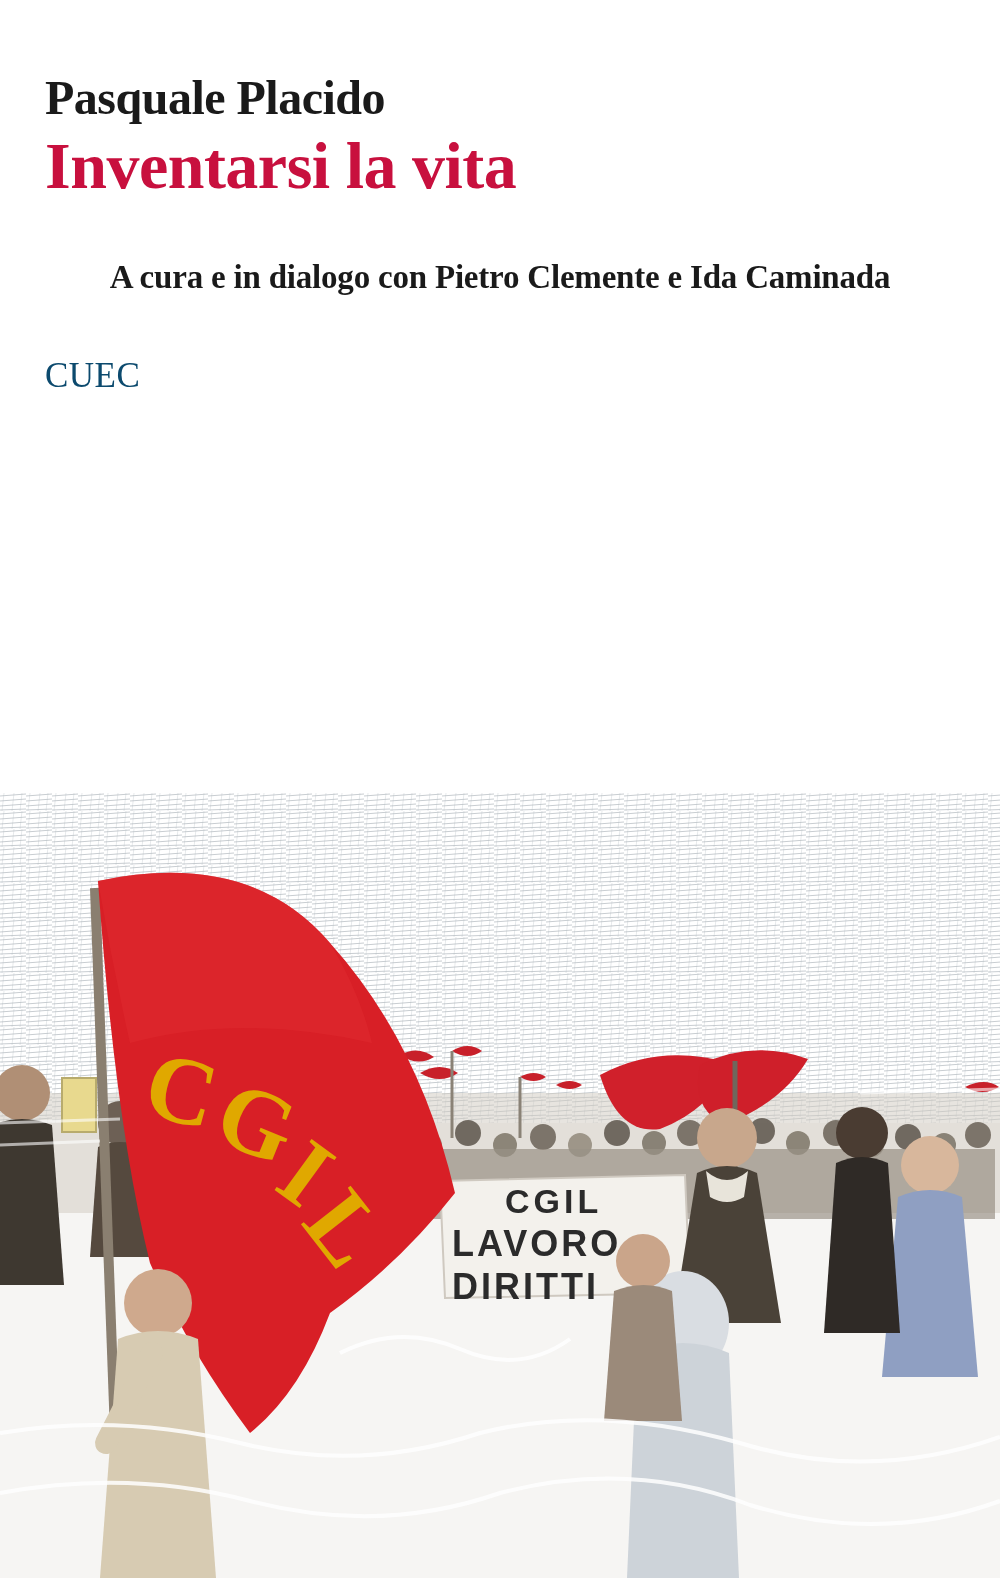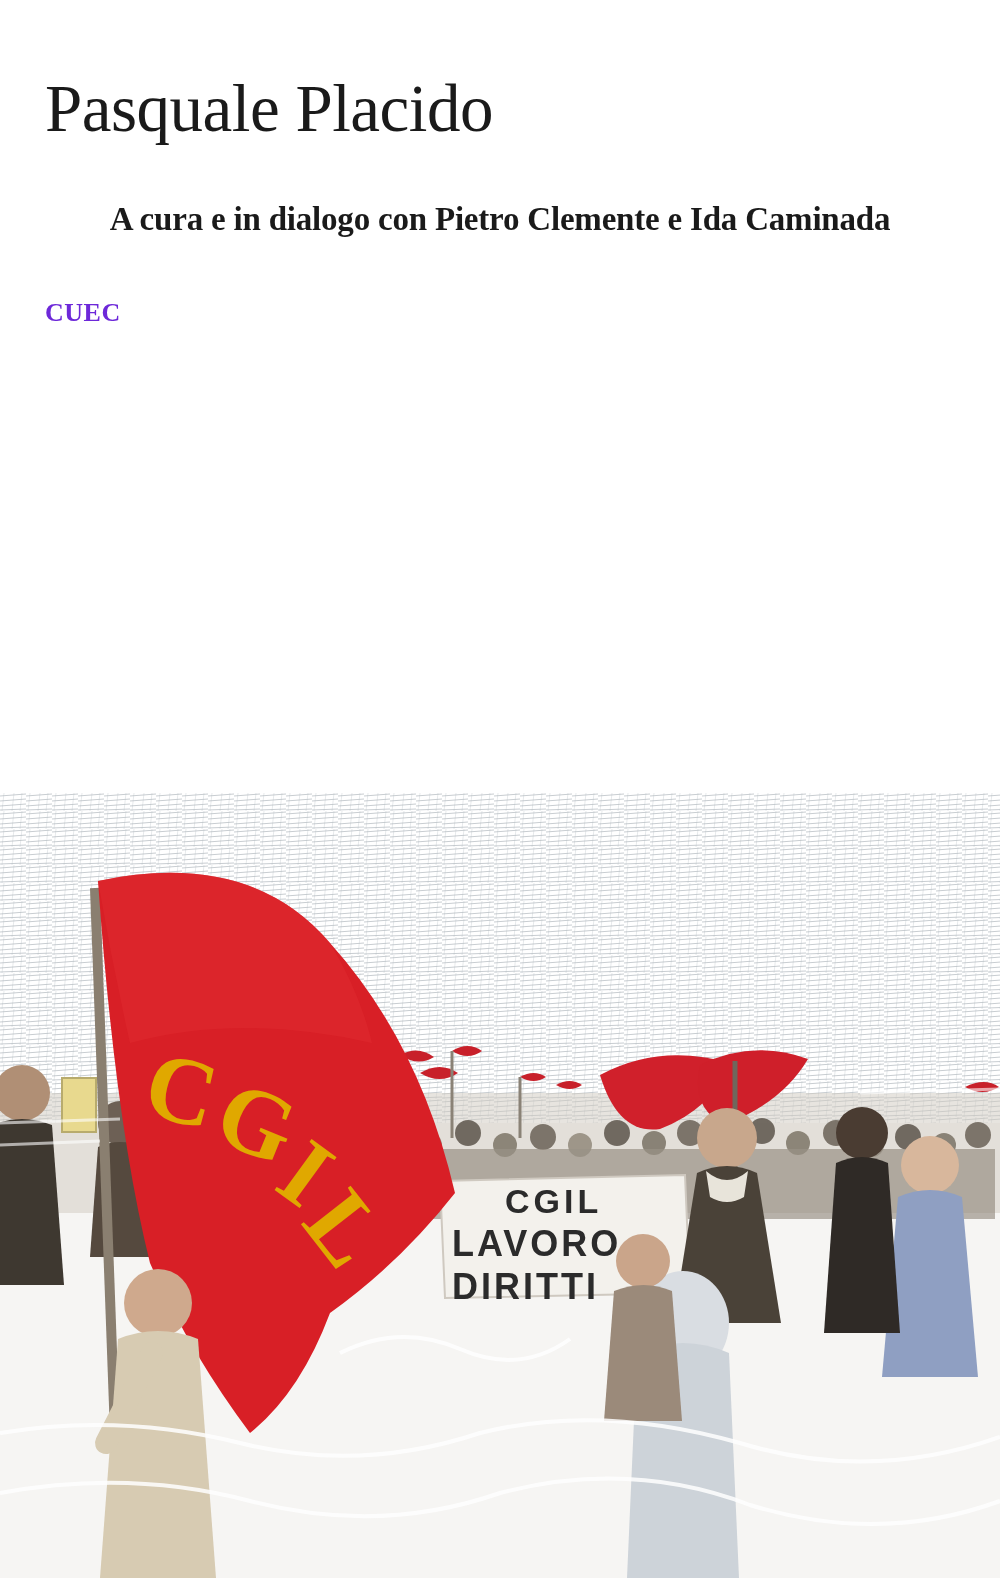--- a/index.html
+++ b/index.html
@@ -20,26 +20,26 @@
 
   
   .text-block {
     position: absolute;
     left: 45px;
     top: 74px;
     width: 910px;
   }
   .author {
     font-family: "Liberation Serif", serif;
-    font-size: 67px;
+    font-size: 48px;
     line-height: 1.02;
     color: #1a1a1a;
     letter-spacing: -0.5px;
     margin: 0 0 8px 0;
-    font-weight: 400;
+    font-weight: 700;
   }
   .title {
     font-family: "Liberation Serif", serif;
     font-size: 66px;
     line-height: 1.05;
     color: #c8103e;
     font-weight: 700;
     margin: 0 0 12px 0;
     letter-spacing: -0.5px;
   }
@@ -57,23 +57,23 @@
     font-size: 33px;
     line-height: 1.2;
     color: #1a1a1a;
     font-weight: 700;
     margin: 58px 0 0 0;
     letter-spacing: -0.2px;
     text-align: center;
   }
   .publisher {
     font-family: "Liberation Serif", serif;
-    font-size: 26px;
-    color: #6d28d9;
-    font-weight: 700;
+    font-size: 35px;
+    color: #0c4a6e;
+    font-weight: 400;
     margin: 58px 0 0 0;
     letter-spacing: 0.5px;
   }
 
   
   .photo {
     position: absolute;
     left: 0;
     top: 793px;
     width: 1000px;
@@ -83,20 +83,21 @@
   }
   .photo svg { display: block; }
 </style>
 </head>
 <body>
 
 <div class="cover">
 
   <div class="text-block">
     <div class="author">Pasquale Placido</div>
+    <div class="title">Inventarsi la vita</div>
     <div class="editors">A cura e in dialogo con Pietro Clemente e Ida Caminada</div>
     <div class="publisher">CUEC</div>
   </div>
 
   <div class="photo">
     <svg width="1000" height="785" viewBox="0 0 1000 785" xmlns="http://www.w3.org/2000/svg">
       <defs>
         <pattern id="sketch" width="26" height="18" patternUnits="userSpaceOnUse">
           <rect width="26" height="18" fill="#ffffff"></rect>
           <path d="M0 3 L26 1 M0 8 L26 6 M0 13 L26 11 M0 17 L26 16" stroke="#9aa3ab" stroke-width="1.1" opacity="0.55"></path>

